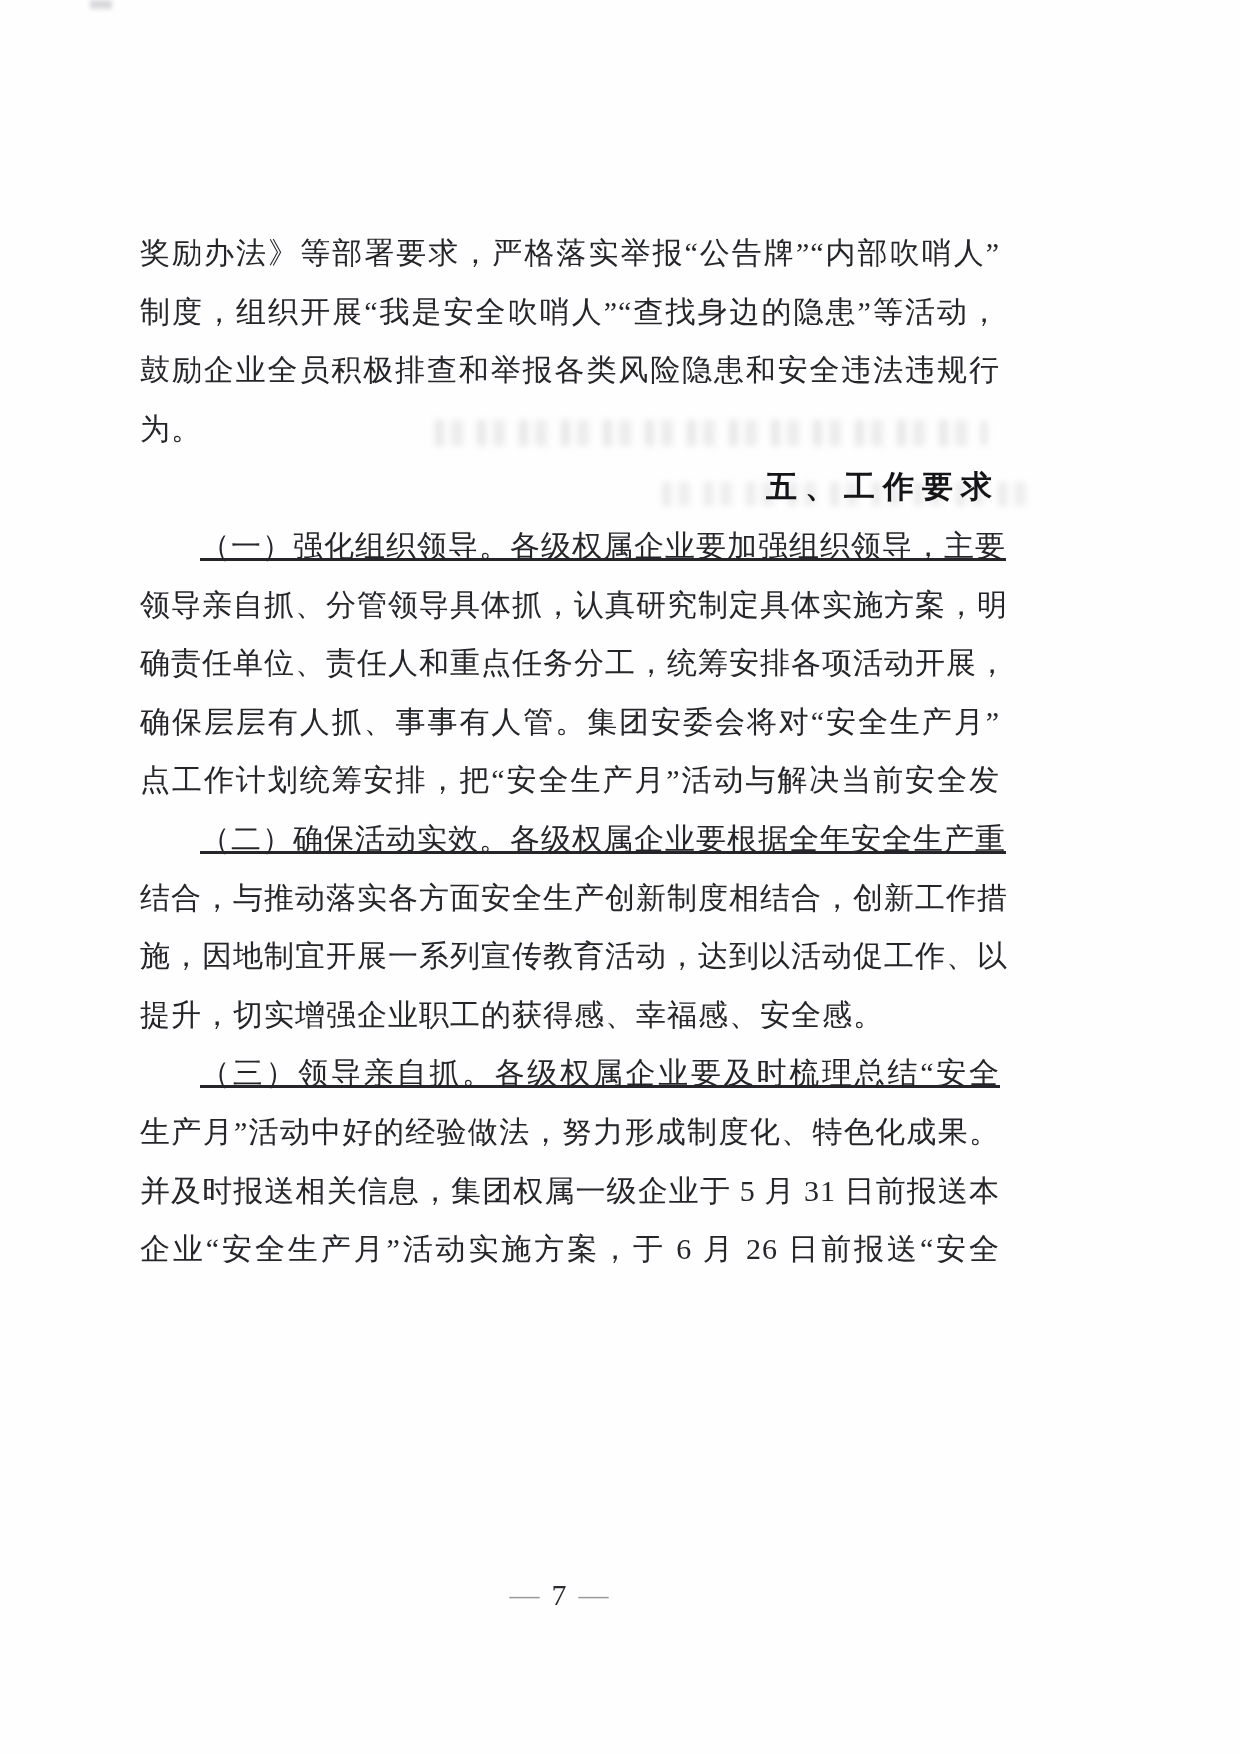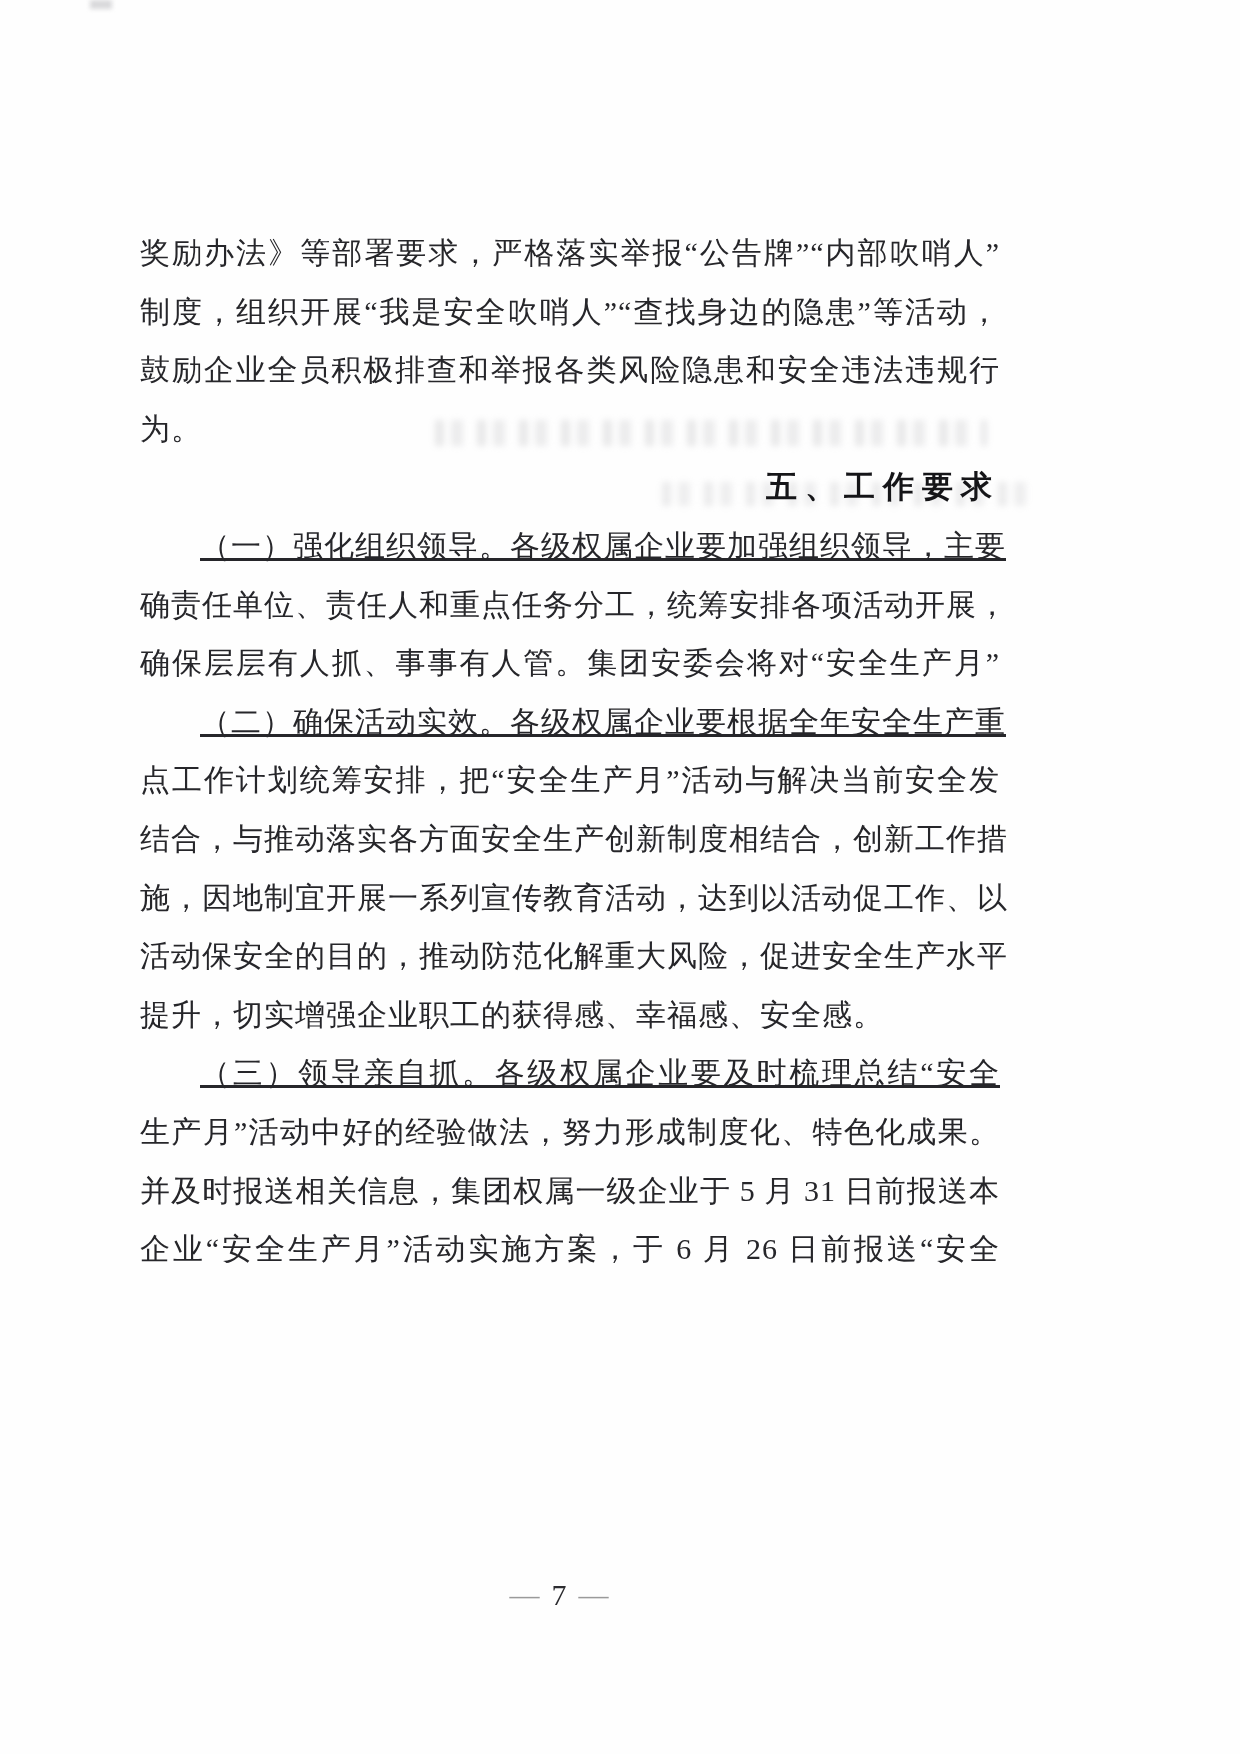--- a/index.html
+++ b/index.html
@@ -97,27 +97,27 @@
   <div class="ghost a"></div>
   <div class="ghost b"></div>
 
   <div class="text-block">
     <div class="line j">奖励办法》等部署要求，严格落实举报“公告牌”“内部吹哨人”</div>
     <div class="line j">制度，组织开展“我是安全吹哨人”“查找身边的隐患”等活动，</div>
     <div class="line j">鼓励企业全员积极排查和举报各类风险隐患和安全违法违规行</div>
     <div class="line">为。</div>
     <div class="line heading">五、工作要求</div>
     <div class="line j ind">（一）强化组织领导。各级权属企业要加强组织领导，主要</div>
+    <div class="line j">领导亲自抓、分管领导具体抓，认真研究制定具体实施方案，明</div>
     <div class="line j">确责任单位、责任人和重点任务分工，统筹安排各项活动开展，</div>
     <div class="line j">确保层层有人抓、事事有人管。集团安委会将对“安全生产月”</div>
+    <div class="line j">点工作计划统筹安排，把“安全生产月”活动与解决当前安全发</div>
     <div class="line j ind">（二）确保活动实效。各级权属企业要根据全年安全生产重</div>
-    <div class="line j">点工作计划统筹安排，把“安全生产月”活动与解决当前安全发</div>
     <div class="line j">结合，与推动落实各方面安全生产创新制度相结合，创新工作措</div>
     <div class="line j">施，因地制宜开展一系列宣传教育活动，达到以活动促工作、以</div>
-    <div class="line j">活动保安全的目的，推动防范化解重大风险，促进安全生产水平</div>
     <div class="line">提升，切实增强企业职工的获得感、幸福感、安全感。</div>
     <div class="line j ind">（三）领导亲自抓。各级权属企业要及时梳理总结“安全</div>
     <div class="line j">生产月”活动中好的经验做法，努力形成制度化、特色化成果。</div>
     <div class="line j">并及时报送相关信息，集团权属一级企业于 5 月 31 日前报送本</div>
     <div class="line j">企业“安全生产月”活动实施方案，于 6 月 26 日前报送“安全</div>
   </div>
 
   <div class="page-footer">
     <span class="dash">—</span><span class="num">7</span><span class="dash">—</span>
   </div>

